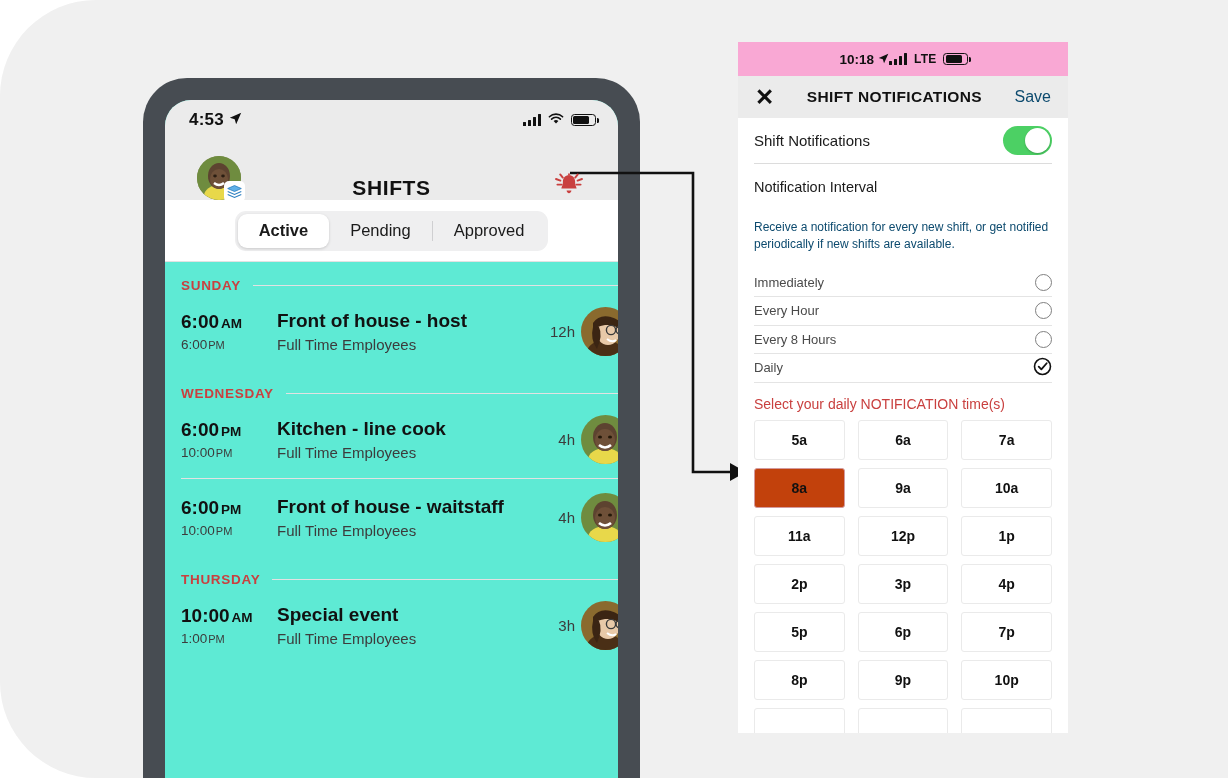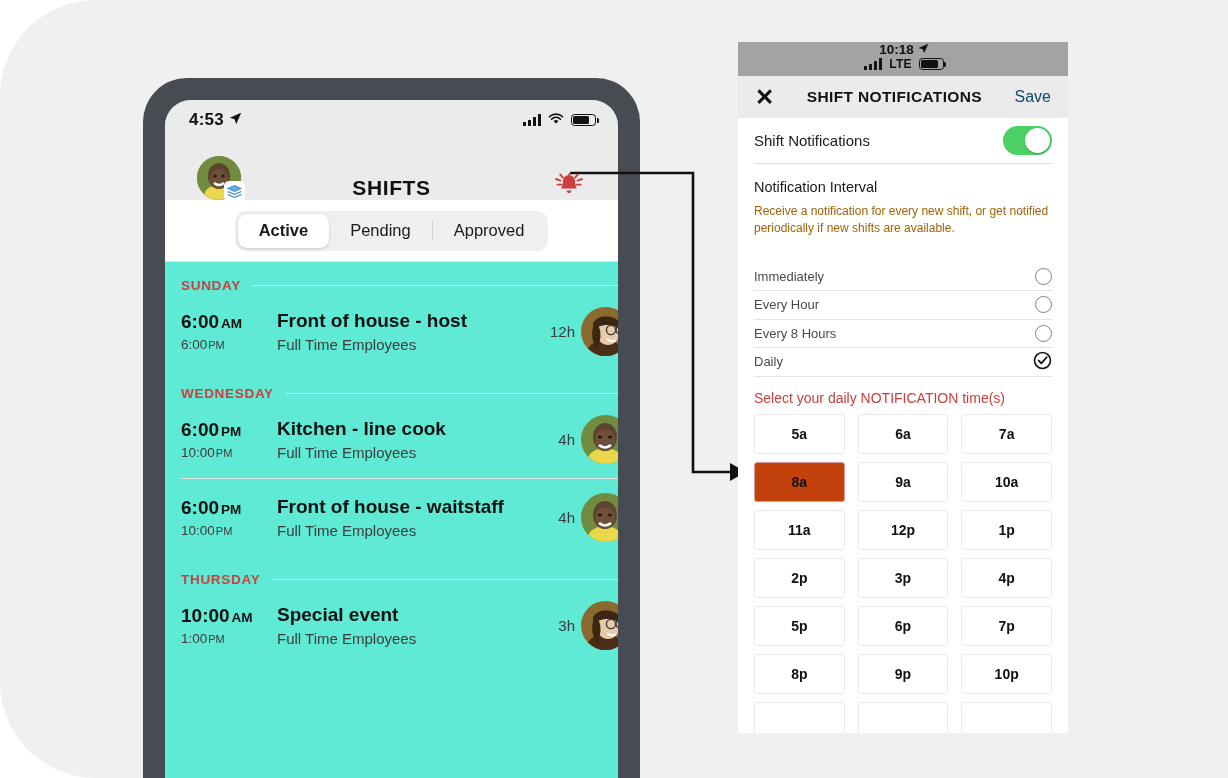--- a/index.html
+++ b/index.html
@@ -124,24 +124,23 @@
   
   #connector { position: absolute; left: 560px; top: 150px; width: 200px; height: 340px; }
 
   
   #panel {
     position: absolute; left: 738px; top: 42px;
     width: 330px; height: 691px;
     background: #ffffff; overflow: hidden;
   }
   .p-statusbar {
-    height: 34px; background: #a3a3a3;
-    display: flex; align-items: center; justify-content: flex-start;
+    height: 34px; background: #f9a8d4;
+    display: flex; align-items: center; justify-content: center;
     padding: 0 14px 0 16px;
-    flex-direction: column;
   }
   .p-time { font-size: 13.5px; font-weight: bold; color: #111; display: flex; align-items: center; gap: 4px; }
   .p-navbar {
     height: 42px; background: #ebebeb;
     display: flex; align-items: center; padding: 0 17px;
   }
   .p-close { font-size: 23px; font-weight: bold; color: #111; line-height: 1; }
   .p-title {
     flex: 1; text-align: center; font-size: 15.5px; font-weight: bold;
     letter-spacing: .35px; color: #111;
@@ -157,21 +156,21 @@
   .switch {
     width: 49px; height: 29px; border-radius: 15px; background: #4cd064;
     position: relative; flex-shrink: 0;
   }
   .switch b {
     position: absolute; right: 2px; top: 2px;
     width: 25px; height: 25px; border-radius: 50%; background: #fff;
     box-shadow: 0 1px 2px rgba(0,0,0,.22);
   }
   .sec-title { font-size: 14.5px; color: #1a1a1a; margin-top: 15px; }
-  .sec-desc { font-size: 12px; color: #a16207; line-height: 1.4; margin-top: 8px; }
+  .sec-desc { font-size: 12px; color: #0c4a6e; line-height: 1.4; margin-top: 24px; }
 
   .opt-row {
     height: 28.5px; display: flex; align-items: center; justify-content: space-between;
     border-bottom: 1px solid #e4e4e4;
   }
   .opt-row span { font-size: 13px; color: #4a4a4a; }
   .radio { width: 17px; height: 17px; border-radius: 50%; border: 1.5px solid #808080; flex-shrink: 0; }
 
   .grid-head {
     font-size: 14px; color: #c9403f; margin-top: 13px; margin-bottom: 8px;
@@ -437,21 +436,21 @@
       <div class="row-toggle">
         <span>Shift Notifications</span>
         <div class="switch">
             <b></b>
           </div>
       </div>
 
       <div class="sec-title">Notification Interval</div>
       <div class="sec-desc">Receive a notification for every new shift, or get notified periodically if new shifts are available.</div>
 
-      <div style="margin-top:26px">
+      <div style="margin-top:16px">
         <div class="opt-row">
           <span>Immediately</span>
           <span class="radio"></span>
         </div>
         <div class="opt-row">
           <span>Every Hour</span>
           <span class="radio"></span>
         </div>
         <div class="opt-row">
           <span>Every 8 Hours</span>

